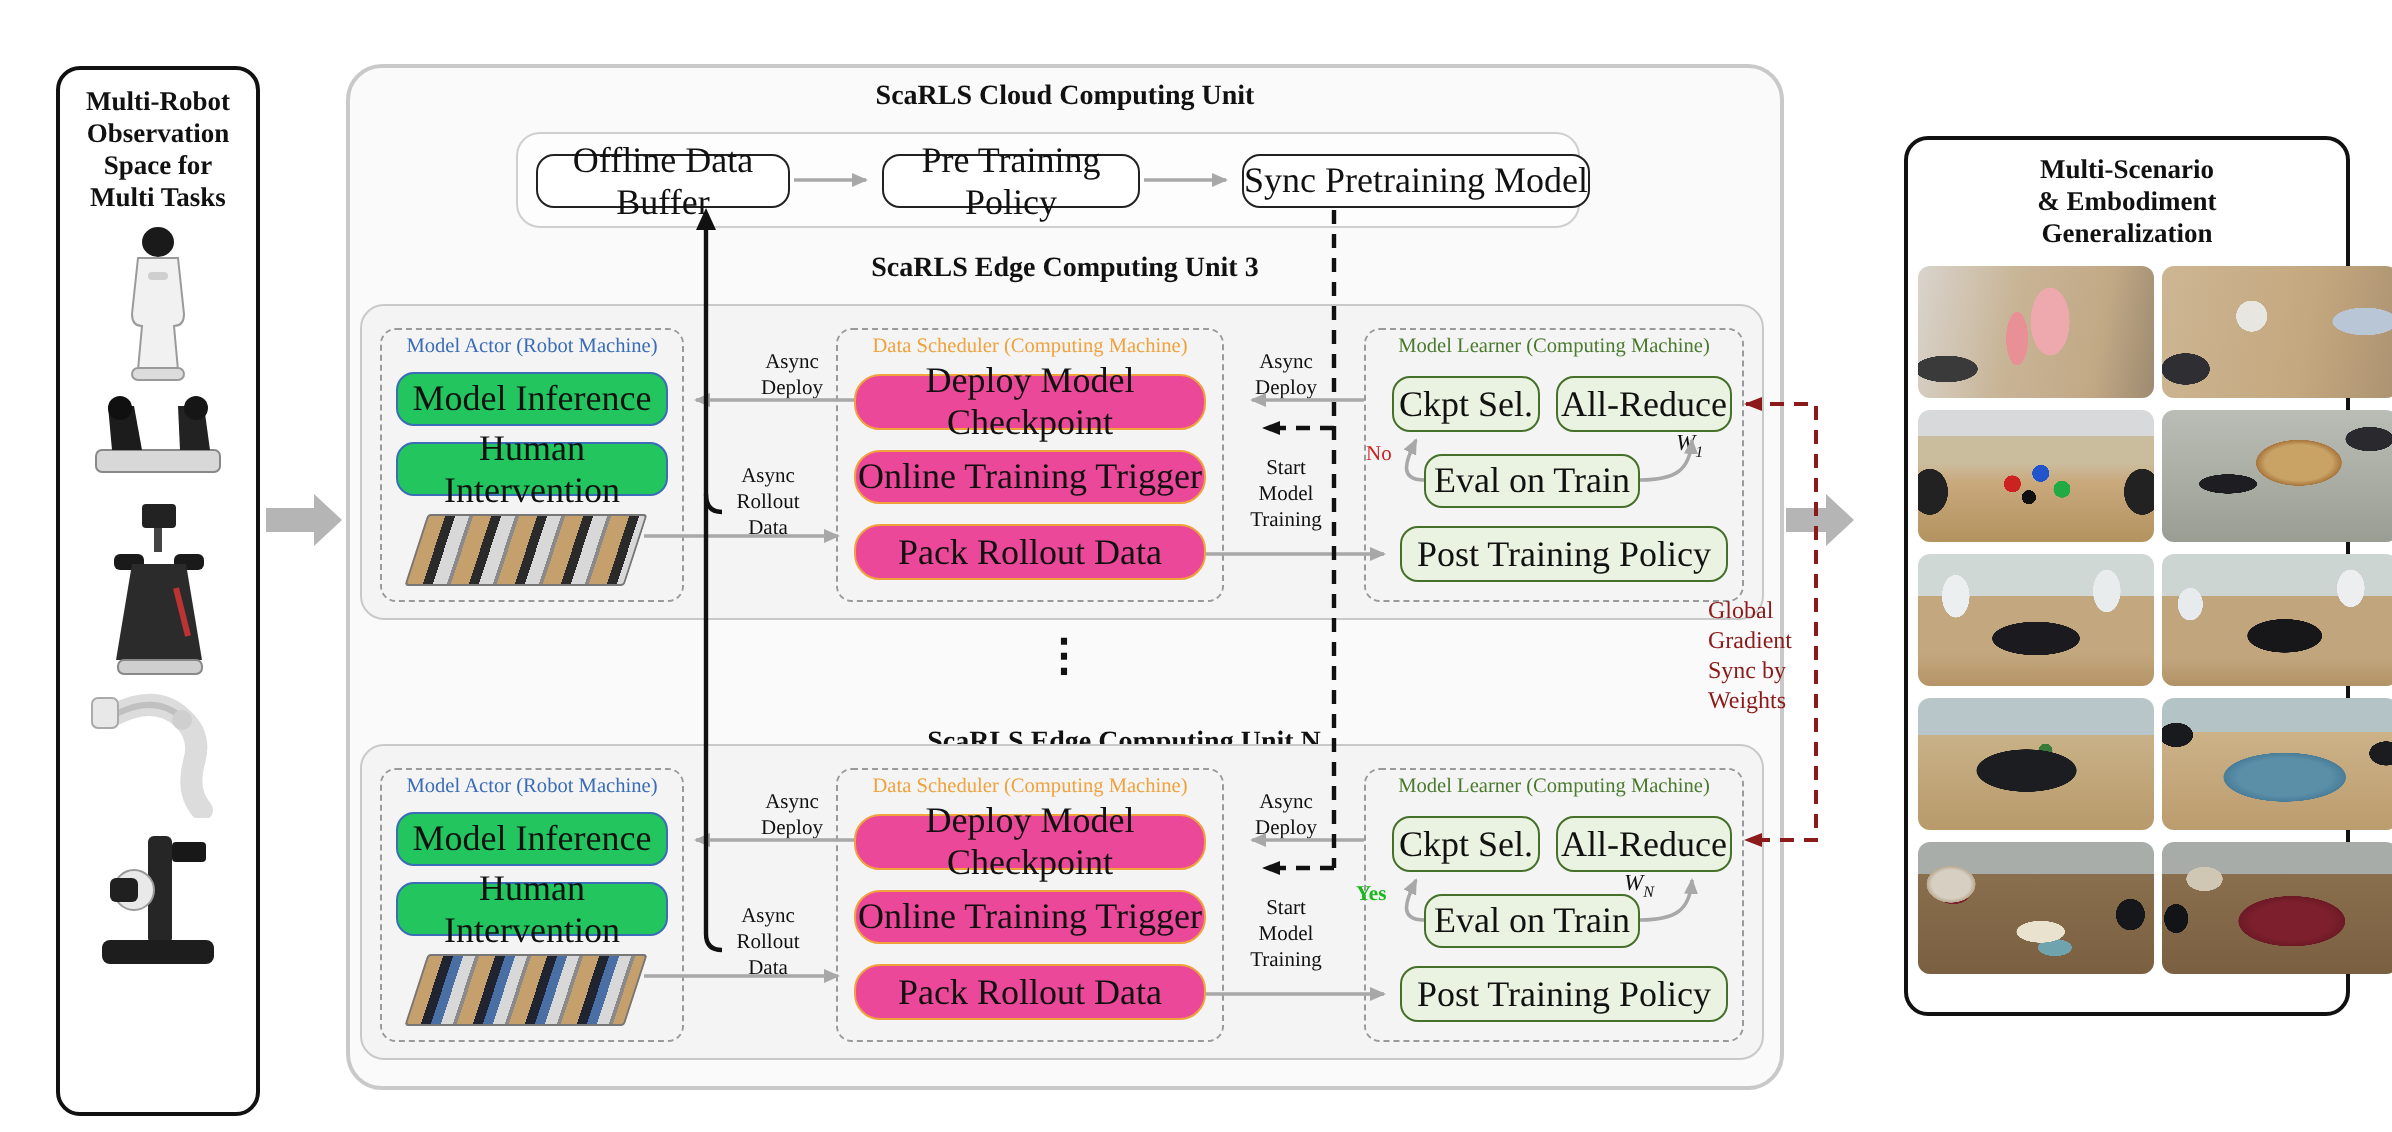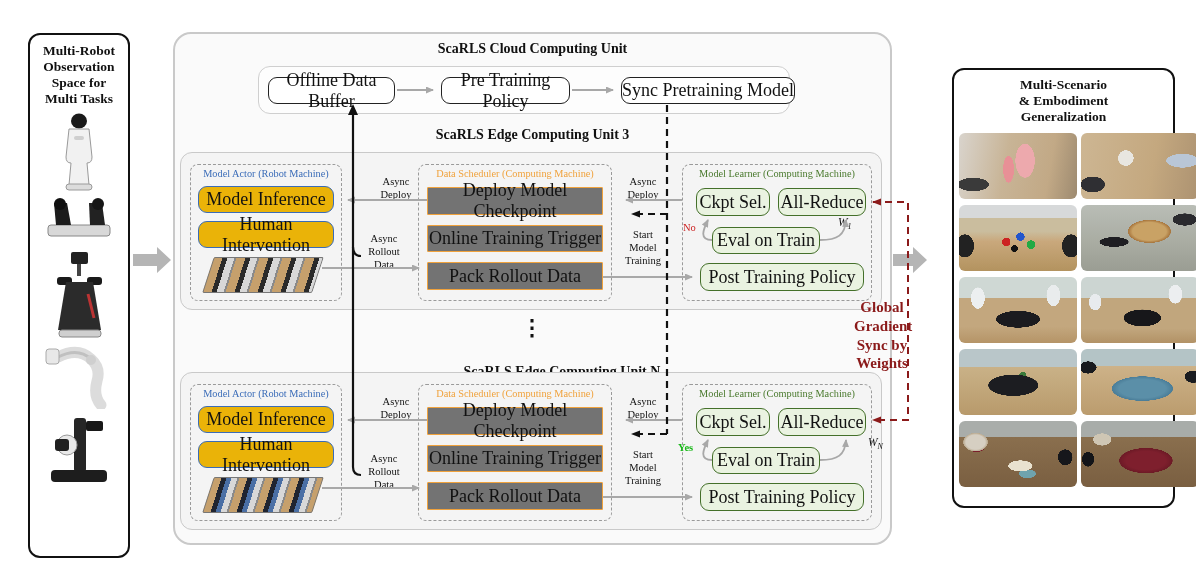--- a/index.html
+++ b/index.html
@@ -21,31 +21,31 @@
   .section-title{font-weight:bold;font-size:14px;text-align:center;}
   .cloud-inner{border:1.5px solid #cfcfcf;border-radius:12px;background:#fdfdfd;box-sizing:border-box;}
   .unit-box{border:1.5px solid #c9c9c9;border-radius:12px;background:#f4f4f4;box-sizing:border-box;}
 
   .module{border:1.5px dashed #9a9a9a;border-radius:8px;box-sizing:border-box;}
   .module-label{font-size:10.3px;text-align:center;}
   .lbl-blue{color:#3a6cb8;}  .lbl-orange{color:#f0a23c;}  .lbl-green{color:#4a7a2e;}
 
   .nodebox{box-sizing:border-box;border-radius:9px;font-size:18px;background:#fff;}
   .nb-dark {border:1.7px solid #222;background:#fff;}
-  .nb-blue {border:1.8px solid #3a6cb8;background:#eab308;}
-  .nb-yellow{border:1.8px solid #f0a23c;background:#737373;border-radius:1px;}
+  .nb-blue {border:1.8px solid #3a6cb8;background:#22c55e;}
+  .nb-yellow{border:1.8px solid #f0a23c;background:#ec4899;border-radius:13px;}
   .nb-green{border:1.8px solid #44702a;background:#eaf3e1;}
 
   .edge-label{font-size:10.5px;line-height:1.25;text-align:center;color:#111;}
   .no-label{color:#cc2222;font-size:10.5px;font-weight:normal;}
   .yes-label{color:#18b818;font-size:10.5px;font-weight:bold;}
   .wlabel{font-size:11.5px;font-style:italic;}
   .wlabel sub{font-size:8px;font-style:italic;}
   .dots{font-size:22px;font-weight:bold;line-height:1;letter-spacing:0;}
-  .grad-label{color:#8b1a1a;font-weight:bold;font-size:15px;line-height:1.25;text-align:center;}
+  .grad-label{color:#8b1a1a;font-weight:normal;font-size:12px;line-height:1.25;}
 
   
   .strip{height:36px;transform:skewX(-18deg);border-radius:2px;
          background:repeating-linear-gradient(90deg,#c6a06c 0 9px,#2a2a2a 9px 14px,#d8d8d8 14px 21px,#8a8a8a 21px 23px);
          box-shadow:inset 0 0 0 1px #777;}
   .strip.n{background:repeating-linear-gradient(90deg,#c6a06c 0 8px,#1f2430 8px 13px,#4a6fa5 13px 18px,#d8d8d8 18px 24px,#8a8a8a 24px 26px);}
 
   
   .photo-grid{display:grid;grid-template-columns:118px 118px;grid-auto-rows:66px;gap:6px 4px;}
   .photo{border-radius:6px;overflow:hidden;}
@@ -217,21 +217,21 @@
 Deploy</div>
   <div class="abs edge-label pre" style="left:356px;top:452px;width:56px;">Async
 Rollout
 Data</div>
   <div class="abs edge-label pre" style="left:618px;top:395px;width:50px;">Async
 Deploy</div>
   <div class="abs edge-label pre" style="left:616px;top:448px;width:54px;">Start
 Model
 Training</div>
   <div class="abs yes-label" style="left:678px;top:442px;">Yes</div>
-  <div class="abs wlabel" style="left:868px;top:436px;"><span>W</span><sub>N</sub></div>
+  <div class="abs wlabel" style="left:812px;top:436px;"><span>W</span><sub>N</sub></div>
 
   <div class="abs grad-label pre" style="left:854px;top:298px;width:56px;">Global
 Gradient
 Sync by
 Weights</div>
 
   <div class="abs side-panel" style="left:928px;top:68px;width:223px;height:440px;margin-left:24px;">
     <div class="panel-title pre" style="margin-top:7px;">Multi-Scenario
 &amp; Embodiment
 Generalization</div>

